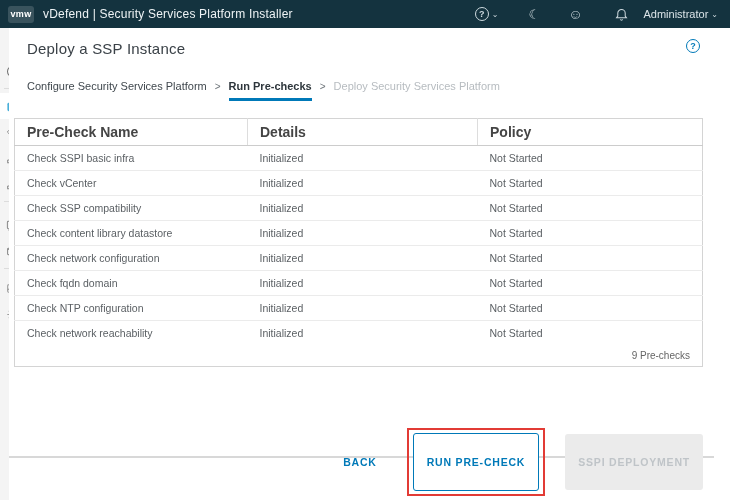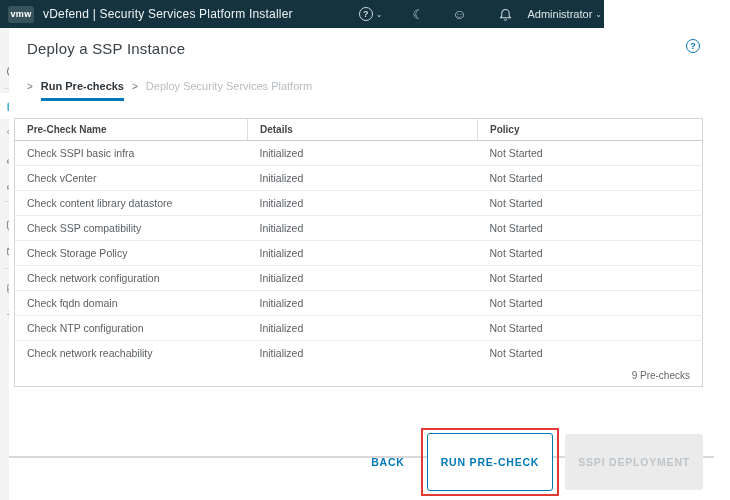--- a/index.html
+++ b/index.html
@@ -3,23 +3,23 @@
 <meta charset="utf-8">
 <style>
   * { margin:0; padding:0; box-sizing:border-box; }
   html,body { width:730px; height:500px; }
   body {
     font-family:"Liberation Sans","DejaVu Sans",sans-serif;
     background:#fff; color:#454545; overflow:hidden;
   }
   
   .app-header {
-    position:absolute; left:0; top:0; width:604px; height:28px;
+    position:absolute; left:0; top:0; width:730px; height:28px;
     background:#14333f; display:flex; align-items:center;
-    color:#e6edf0; padding:0 2px 0 8px;
+    color:#e6edf0; padding:0 12px 0 8px;
   }
   .logo-box {
     width:26px; height:17px; border-radius:3px;
     background:rgba(255,255,255,0.16);
     display:flex; align-items:center; justify-content:center;
     font-size:9px; font-weight:bold; letter-spacing:0.3px; color:#fff;
     margin-right:9px;
   }
   .app-title { font-size:12px; color:#eef3f5; letter-spacing:0.2px; }
   .header-right {
@@ -73,41 +73,41 @@
   }
   .bc-step.upcoming { color:#b7bcc0; }
   .bc-sep { color:#6f767b; font-size:10px; }
   
   .grid {
     margin:17px 11px 0 5px; border:1px solid #d4d4d4;
     border-collapse:collapse; width:689px; table-layout:fixed;
     font-size:10.5px;
   }
   .grid th {
-    text-align:left; font-size:10px; color:#454545; font-weight:bold;
+    text-align:left; font-size:14px; color:#454545; font-weight:bold;
     padding:5px 12px; border-bottom:1px solid #cccccc;
     border-left:1px solid #dddddd; background:#fff;
   }
   .grid th:first-child { border-left:none; }
   .grid td {
     padding:6px 12px; color:#5a5f63; border-top:1px solid #ebebeb;
   }
   .grid tr:first-child td { border-top:none; }
   .grid .c1 { width:233px; } .grid .c2 { width:230px; }
   .grid tfoot td {
     text-align:right; font-size:10px; color:#666; padding:5px 12px;
     border-top:1px solid #e0e0e0;
   }
   
   .footer-divider {
     position:absolute; left:0; bottom:42px; width:705px; height:2px; background:#d8d8d8;
   }
   .btn-row {
     position:absolute; right:11px; bottom:4px;
-    display:flex; align-items:center; gap:6px;
+    display:flex; align-items:center; gap:20px;
   }
   .btn {
     font-family:inherit; font-size:10.5px; font-weight:bold; letter-spacing:0.8px;
     border-radius:3px; padding:22px 13px; cursor:pointer; background:#fff; border:none;
   }
   .btn-link { color:#0079b8; background:transparent; padding:6px 10px; }
   .btn-outline { color:#0079b8; border:1px solid #0079b8; background:#fff; }
   .btn-disabled { color:#bfc4c8; background:#ebebeb; cursor:default; }
   .annotation-box { border:2px solid #e23b35; padding:3px 4px; }
   svg { display:block; }
@@ -199,20 +199,21 @@
       <path d="M7 1.4 v1.8 M7 10.8 v1.8 M1.4 7 h1.8 M10.8 7 h1.8 M3 3 l1.3 1.3 M9.7 9.7 L11 11 M11 3 L9.7 4.3 M4.3 9.7 L3 11"></path>
     </svg>
   </div>
 </nav>
 
 <main class="content">
   <h1 class="page-title">Deploy a SSP Instance</h1>
   <div class="help-float">?</div>
 
   <div class="breadcrumb">
+    <span class="bc-step">Configure Security Services Platform</span>
     <span class="bc-sep">&gt;</span>
     <span class="bc-step active">Run Pre-checks</span>
     <span class="bc-sep">&gt;</span>
     <span class="bc-step upcoming">Deploy Security Services Platform</span>
   </div>
 
   <table class="grid">
     <thead>
       <tr>
         <th class="c1">Pre-Check Name</th>
@@ -225,31 +226,26 @@
         <td>Check SSPI basic infra</td>
         <td>Initialized</td>
         <td>Not Started</td>
       </tr>
       <tr>
         <td>Check vCenter</td>
         <td>Initialized</td>
         <td>Not Started</td>
       </tr>
       <tr>
+        <td>Check SSP compatibility</td>
+        <td>Initialized</td>
+        <td>Not Started</td>
+      </tr>
+      <tr>
         <td>Check content library datastore</td>
-        <td>Initialized</td>
-        <td>Not Started</td>
-      </tr>
-      <tr>
-        <td>Check SSP compatibility</td>
-        <td>Initialized</td>
-        <td>Not Started</td>
-      </tr>
-      <tr>
-        <td>Check Storage Policy</td>
         <td>Initialized</td>
         <td>Not Started</td>
       </tr>
       <tr>
         <td>Check network configuration</td>
         <td>Initialized</td>
         <td>Not Started</td>
       </tr>
       <tr>
         <td>Check fqdn domain</td>

